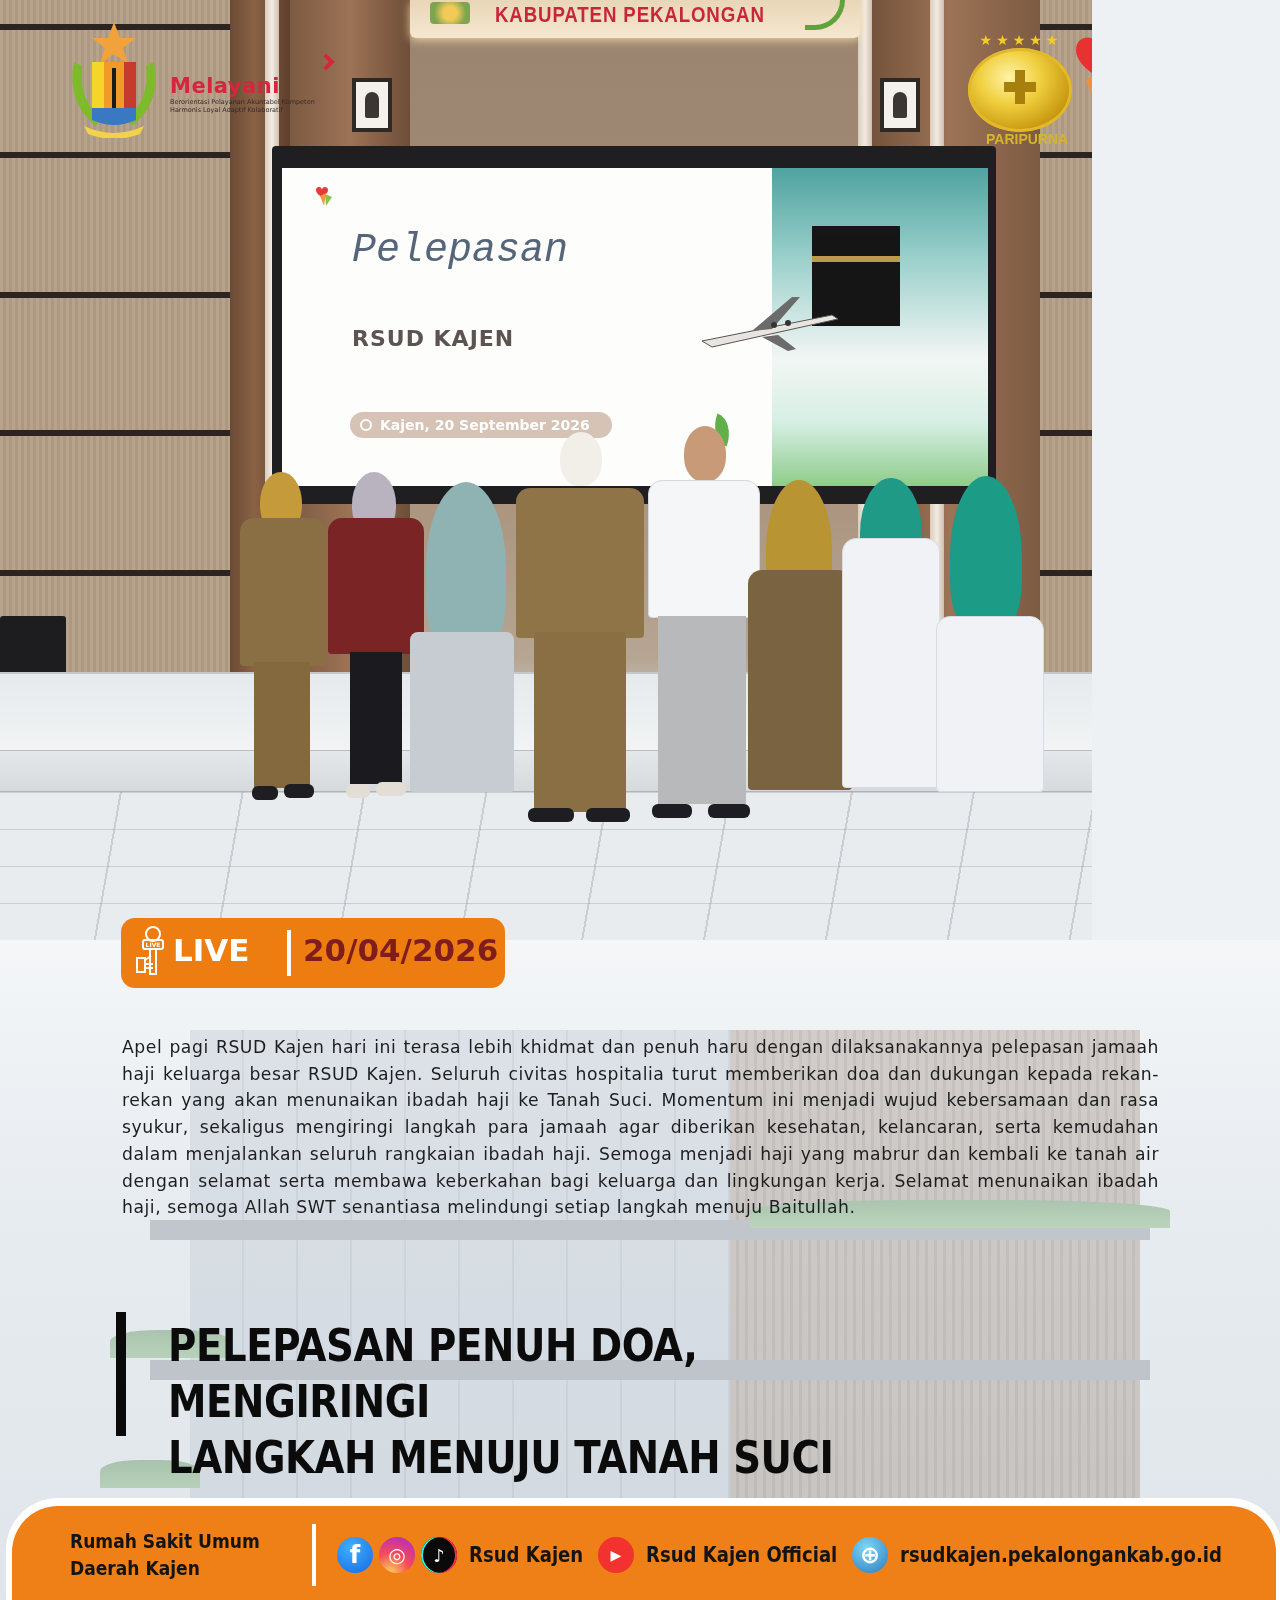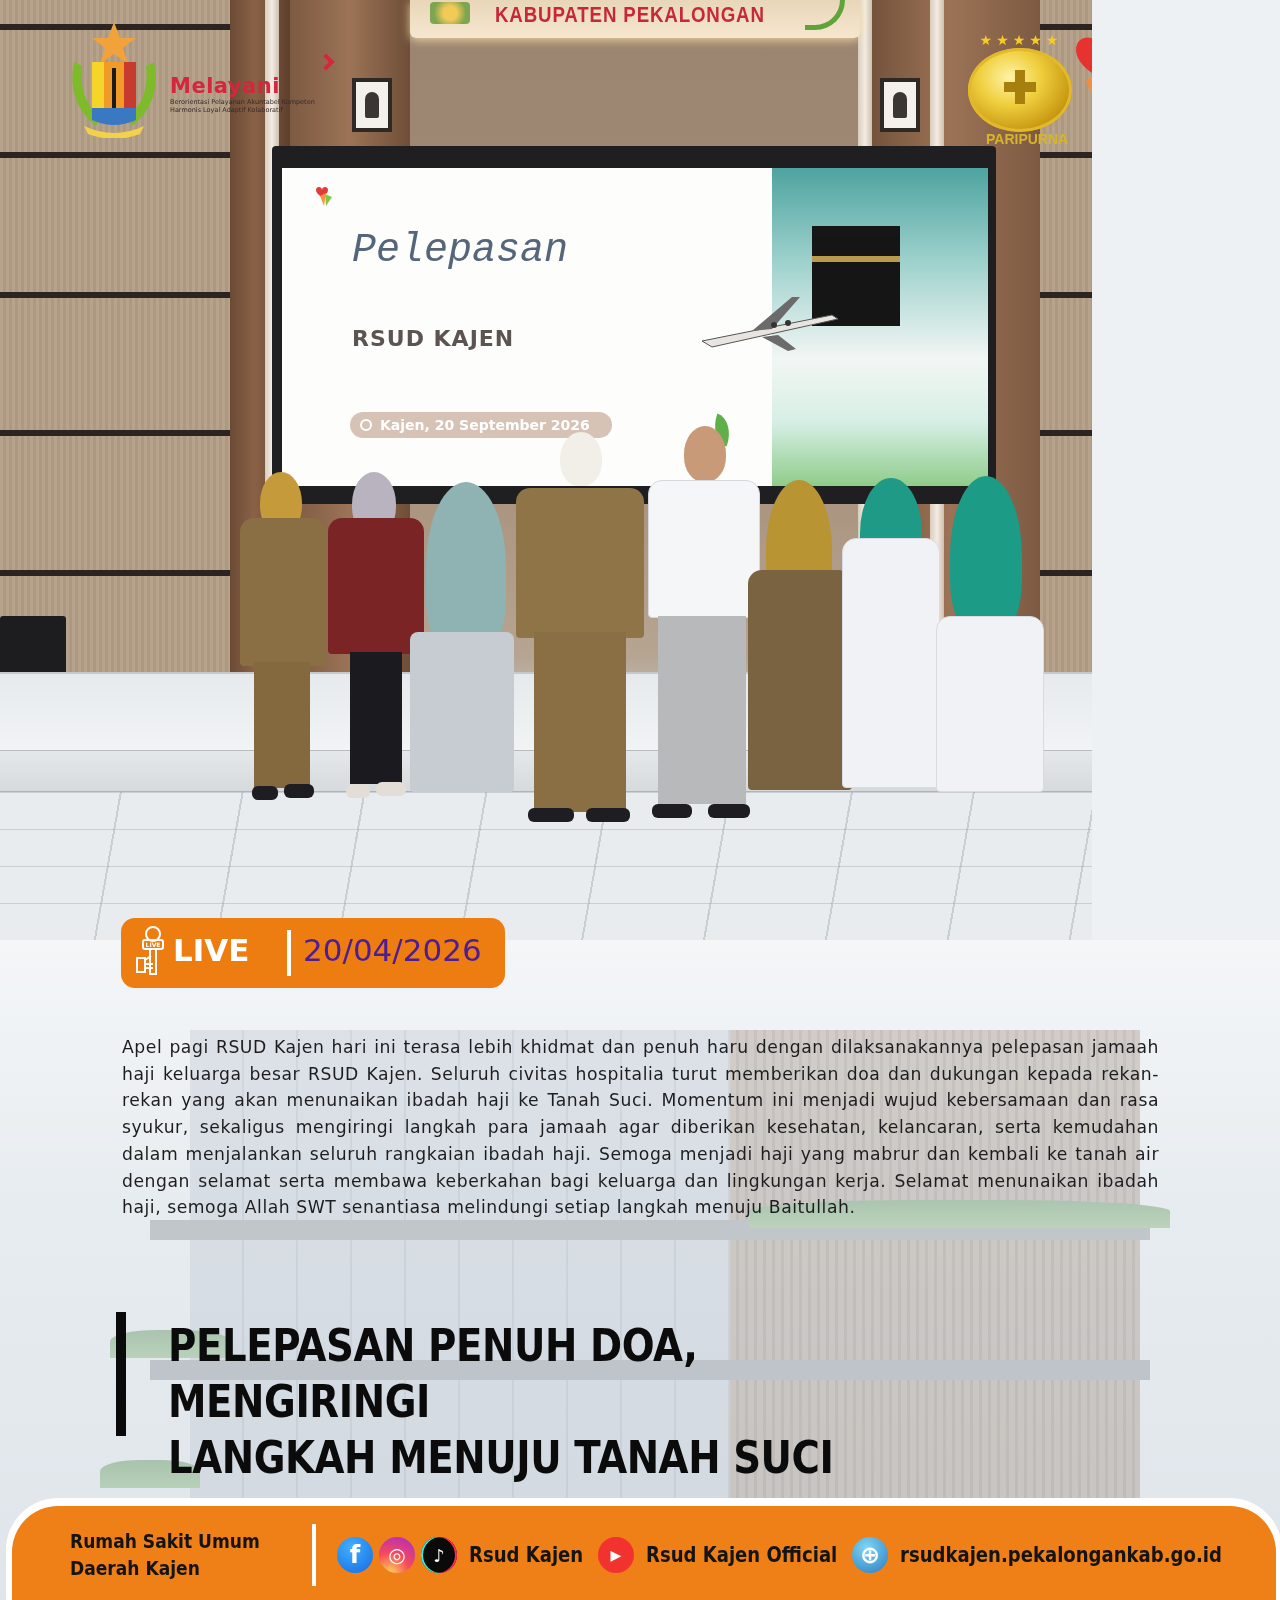--- a/index.html
+++ b/index.html
@@ -89,21 +89,21 @@
   .bldg-wood { position: absolute; left: 540px; top: 0; width: 410px; height: 560px;
     background: repeating-linear-gradient(90deg, #9a8775 0 6px, #7e6c5c 6px 9px); }
   .bldg-floor { position: absolute; left: -40px; width: 1000px; height: 20px; background: #7a8088; }
   .plant { position: absolute; height: 28px; background: linear-gradient(180deg, #3f7d3a, #6aa85a); border-radius: 40% 40% 0 0; }
   .bg-sign { position: absolute; left: 320px; top: 80px; font-weight: bold; font-size: 18px; color: rgba(210,190,80,0.35); line-height: 22px; letter-spacing: 1px; }
 
   .news-badge { position: absolute; left: 121px; top: 918px; width: 384px; height: 70px; background: #ee7d11; border-radius: 14px; }
   .news-icon { position: absolute; left: 12px; top: 8px; width: 36px; height: 52px; }
   .news-label { position: absolute; left: 52px; top: 14px; font-family: "DejaVu Sans", sans-serif; font-weight: bold; font-size: 31px; color: #fff; }
   .news-sep { position: absolute; left: 166px; top: 12px; width: 4px; height: 46px; background: #fff; }
-  .news-date { position: absolute; left: 182px; top: 14px; font-family: "DejaVu Sans", sans-serif; font-weight: normal; font-size: 31px; color: #4c1d95; }
+  .news-date { position: absolute; left: 182px; top: 14px; font-family: "DejaVu Sans", sans-serif; font-weight: bold; font-size: 31px; color: #7f1d1d; }
 
   .article { position: absolute; left: 122px; top: 1034px; width: 1037px; font-family: "DejaVu Sans", sans-serif;
     font-size: 17.2px; line-height: 26.7px; color: #1d1d1f; text-align: justify; letter-spacing: 0.55px; }
 
   .headline-bar { position: absolute; left: 116px; top: 1312px; width: 10px; height: 124px; background: #0a0a0a; }
   .headline { position: absolute; left: 168px; top: 1318px; width: 900px; font-family: "DejaVu Sans", sans-serif; font-weight: bold;
     font-size: 45px; line-height: 56px; color: #0b0b0b; transform: scaleX(0.86); transform-origin: left; letter-spacing: -0.5px; }
 
   
   .footer { position: absolute; left: 12px; top: 1506px; width: 1264px; height: 110px; background: #ef7f17; border-radius: 46px 46px 0 0;

